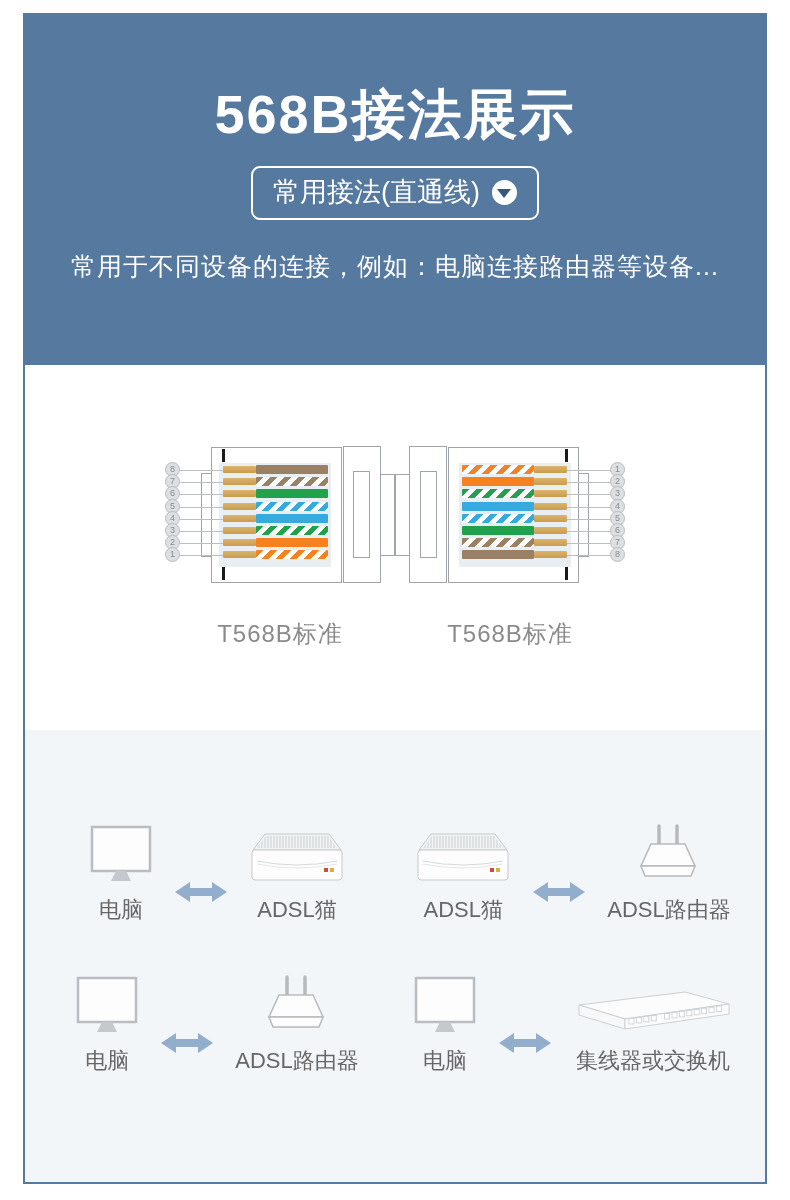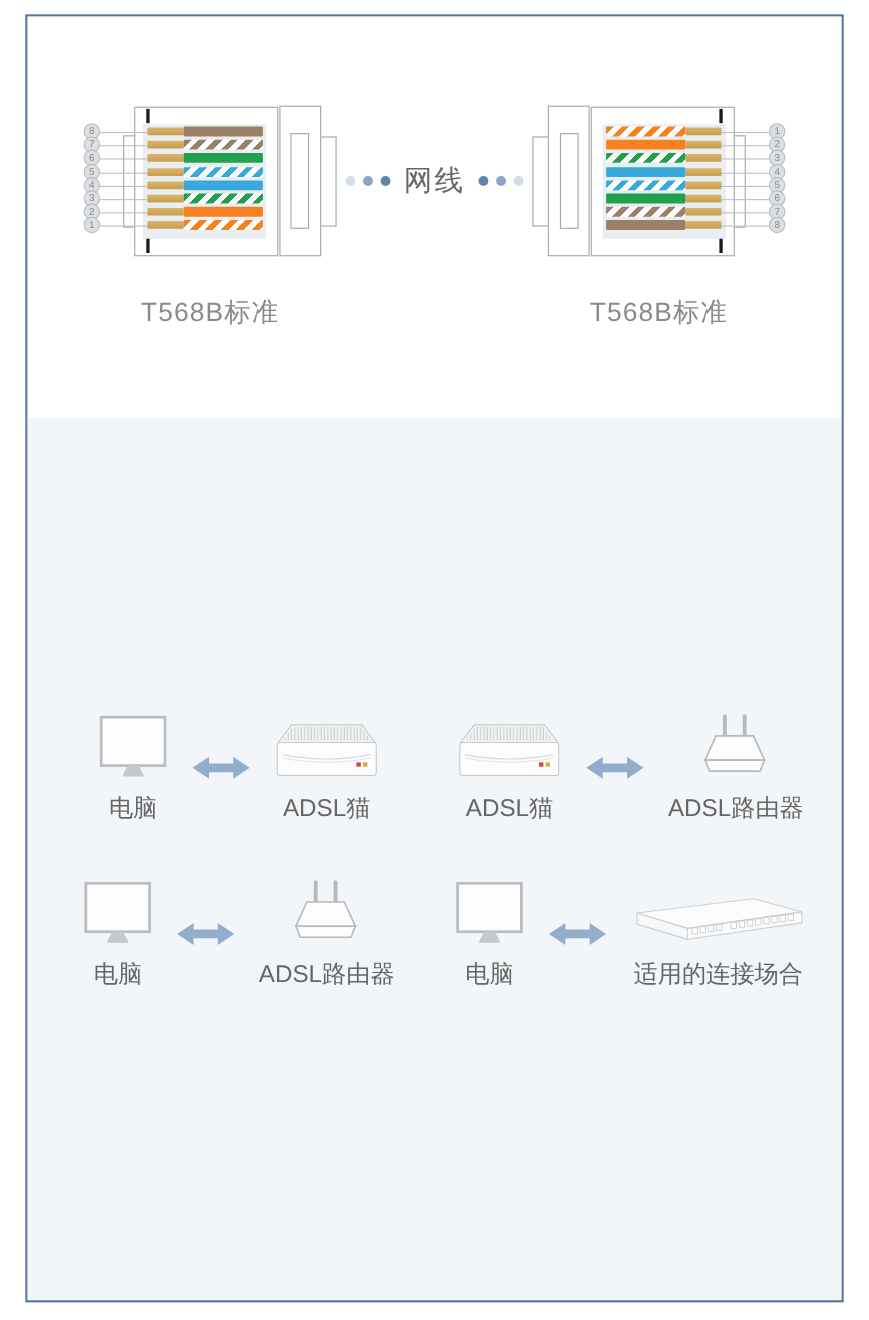--- a/index.html
+++ b/index.html
@@ -50,32 +50,42 @@
     border:1px solid #b9bcbf;font-size:9px;line-height:13px;text-align:center;color:#8a8a8a;}
   .pin-line{position:absolute;background:#bcbfc2;height:1px;}
   .pin-gold{position:absolute;background:linear-gradient(180deg,var(--pin-gold-a),var(--pin-gold-b));border-radius:1px;}
   .wire{position:absolute;border-radius:1px;}
 
   
   .band{height:108px;background:var(--band-bg);display:flex;align-items:center;justify-content:center;}
   .band-title{margin:0;font-size:30px;color:var(--band-text);font-weight:600;letter-spacing:2px;}
   .scenarios{flex:1;background:var(--scenario-bg);display:grid;grid-template-columns:1fr 1fr;
     align-content:center;row-gap:46px;padding:6px 14px 22px;}
-  .pair{display:flex;justify-content:center;align-items:center;gap:22px;}
+  .pair{display:flex;justify-content:center;align-items:flex-end;gap:22px;}
   .device{display:flex;flex-direction:column;align-items:center;}
   .icon-box{height:66px;display:flex;align-items:flex-end;justify-content:center;}
   .device-label{margin-top:9px;font-size:22px;color:var(--device-label);white-space:nowrap;}
   .arrow-box{height:66px;display:flex;align-items:center;}
 </style>
 </head>
 <body>
 
 <div class="page">
   <div class="panel">
 
+    <header class="hero">
+      <h1 class="hero-title">568B接法展示</h1>
+      <div class="dropdown-btn">
+        <span>常用接法(直通线)</span>
+        <span class="dd-circle">
+            <span class="dd-tri"></span>
+          </span>
+      </div>
+      <p class="hero-sub">常用于不同设备的连接，例如：电脑连接路由器等设备...</p>
+    </header>
 
     <section class="wiring">
       <div class="connectors-row">
         <div class="connector-block">
           <div class="connector" id="connector-left">
               <div class="cpart" style="left: 36px; top: 28px; width: 11px; height: 84px;"></div>
               <div class="cpart" style="left: 46px; top: 2px; width: 131px; height: 136px;"></div>
               <div class="cinner" style="left: 54px; top: 18px; width: 112px; height: 104px;"></div>
               <div class="cmark" style="left: 57px; top: 4px; width: 3px; height: 13px;"></div>
               <div class="cmark" style="left: 57px; top: 122px; width: 3px; height: 13px;"></div>
@@ -110,33 +120,20 @@
               <div class="pin-circle" style="left: 0px; top: 90px;">2</div>
               <div class="pin-gold" style="left: 58px; top: 94px; width: 33px; height: 7px;"></div>
               <div class="wire" style="left: 91px; top: 93px; width: 72px; height: 9px; background: rgb(245, 130, 31);"></div>
               <div class="pin-line" style="left: 15px; top: 110px; width: 43px;"></div>
               <div class="pin-circle" style="left: 0px; top: 102px;">1</div>
               <div class="pin-gold" style="left: 58px; top: 106px; width: 33px; height: 7px;"></div>
               <div class="wire" style="left: 91px; top: 105px; width: 72px; height: 9px; background: repeating-linear-gradient(135deg, rgb(245, 130, 31) 0px, rgb(245, 130, 31) 5px, rgb(255, 255, 255) 5px, rgb(255, 255, 255) 10px);"></div>
             </div>
           <div class="connector-label">T568B标准</div>
         </div>
-        <div class="cable">
-          <span class="dots" id="dots-left">
-              <span class="dot" style="background: rgb(211, 221, 232);"></span>
-              <span class="dot" style="background: rgb(138, 166, 197);"></span>
-              <span class="dot" style="background: rgb(94, 133, 173);"></span>
-            </span>
-          <span class="cable-label">网线</span>
-          <span class="dots" id="dots-right">
-              <span class="dot" style="background: rgb(94, 133, 173);"></span>
-              <span class="dot" style="background: rgb(138, 166, 197);"></span>
-              <span class="dot" style="background: rgb(211, 221, 232);"></span>
-            </span>
-        </div>
         <div class="connector-block">
           <div class="connector" id="connector-right">
               <div class="cpart" style="right: 36px; top: 28px; width: 11px; height: 84px;"></div>
               <div class="cpart" style="right: 46px; top: 2px; width: 131px; height: 136px;"></div>
               <div class="cinner" style="right: 54px; top: 18px; width: 112px; height: 104px;"></div>
               <div class="cmark" style="right: 57px; top: 4px; width: 3px; height: 13px;"></div>
               <div class="cmark" style="right: 57px; top: 122px; width: 3px; height: 13px;"></div>
               <div class="cpart" style="right: 178px; top: 1px; width: 38px; height: 137px;"></div>
               <div class="cpart" style="right: 188px; top: 26px; width: 17px; height: 87px;"></div>
               <div class="cpart" style="right: 215px; top: 29px; width: 15px; height: 82px;"></div>
@@ -307,19 +304,19 @@
                 <rect x="91.6" y="24.5" width="5" height="5.5" fill="#ffffff" stroke="#c7cccf" stroke-width="0.8"></rect>
                 <rect x="99.0" y="23.4" width="5" height="5.5" fill="#ffffff" stroke="#c7cccf" stroke-width="0.8"></rect>
                 <rect x="106.4" y="22.4" width="5" height="5.5" fill="#ffffff" stroke="#c7cccf" stroke-width="0.8"></rect>
                 <rect x="113.8" y="21.3" width="5" height="5.5" fill="#ffffff" stroke="#c7cccf" stroke-width="0.8"></rect>
                 <rect x="121.2" y="20.3" width="5" height="5.5" fill="#ffffff" stroke="#c7cccf" stroke-width="0.8"></rect>
                 <rect x="128.6" y="19.2" width="5" height="5.5" fill="#ffffff" stroke="#c7cccf" stroke-width="0.8"></rect>
                 <rect x="136.0" y="18.2" width="5" height="5.5" fill="#ffffff" stroke="#c7cccf" stroke-width="0.8"></rect>
                 <rect x="143.4" y="17.1" width="5" height="5.5" fill="#ffffff" stroke="#c7cccf" stroke-width="0.8"></rect>
               </svg>
             </div>
-            <div class="device-label">适用的连接场合</div>
+            <div class="device-label">集线器或交换机</div>
           </div>
         </div>
       </section>
 
   </div>
 </div>
 
 </body></html>

